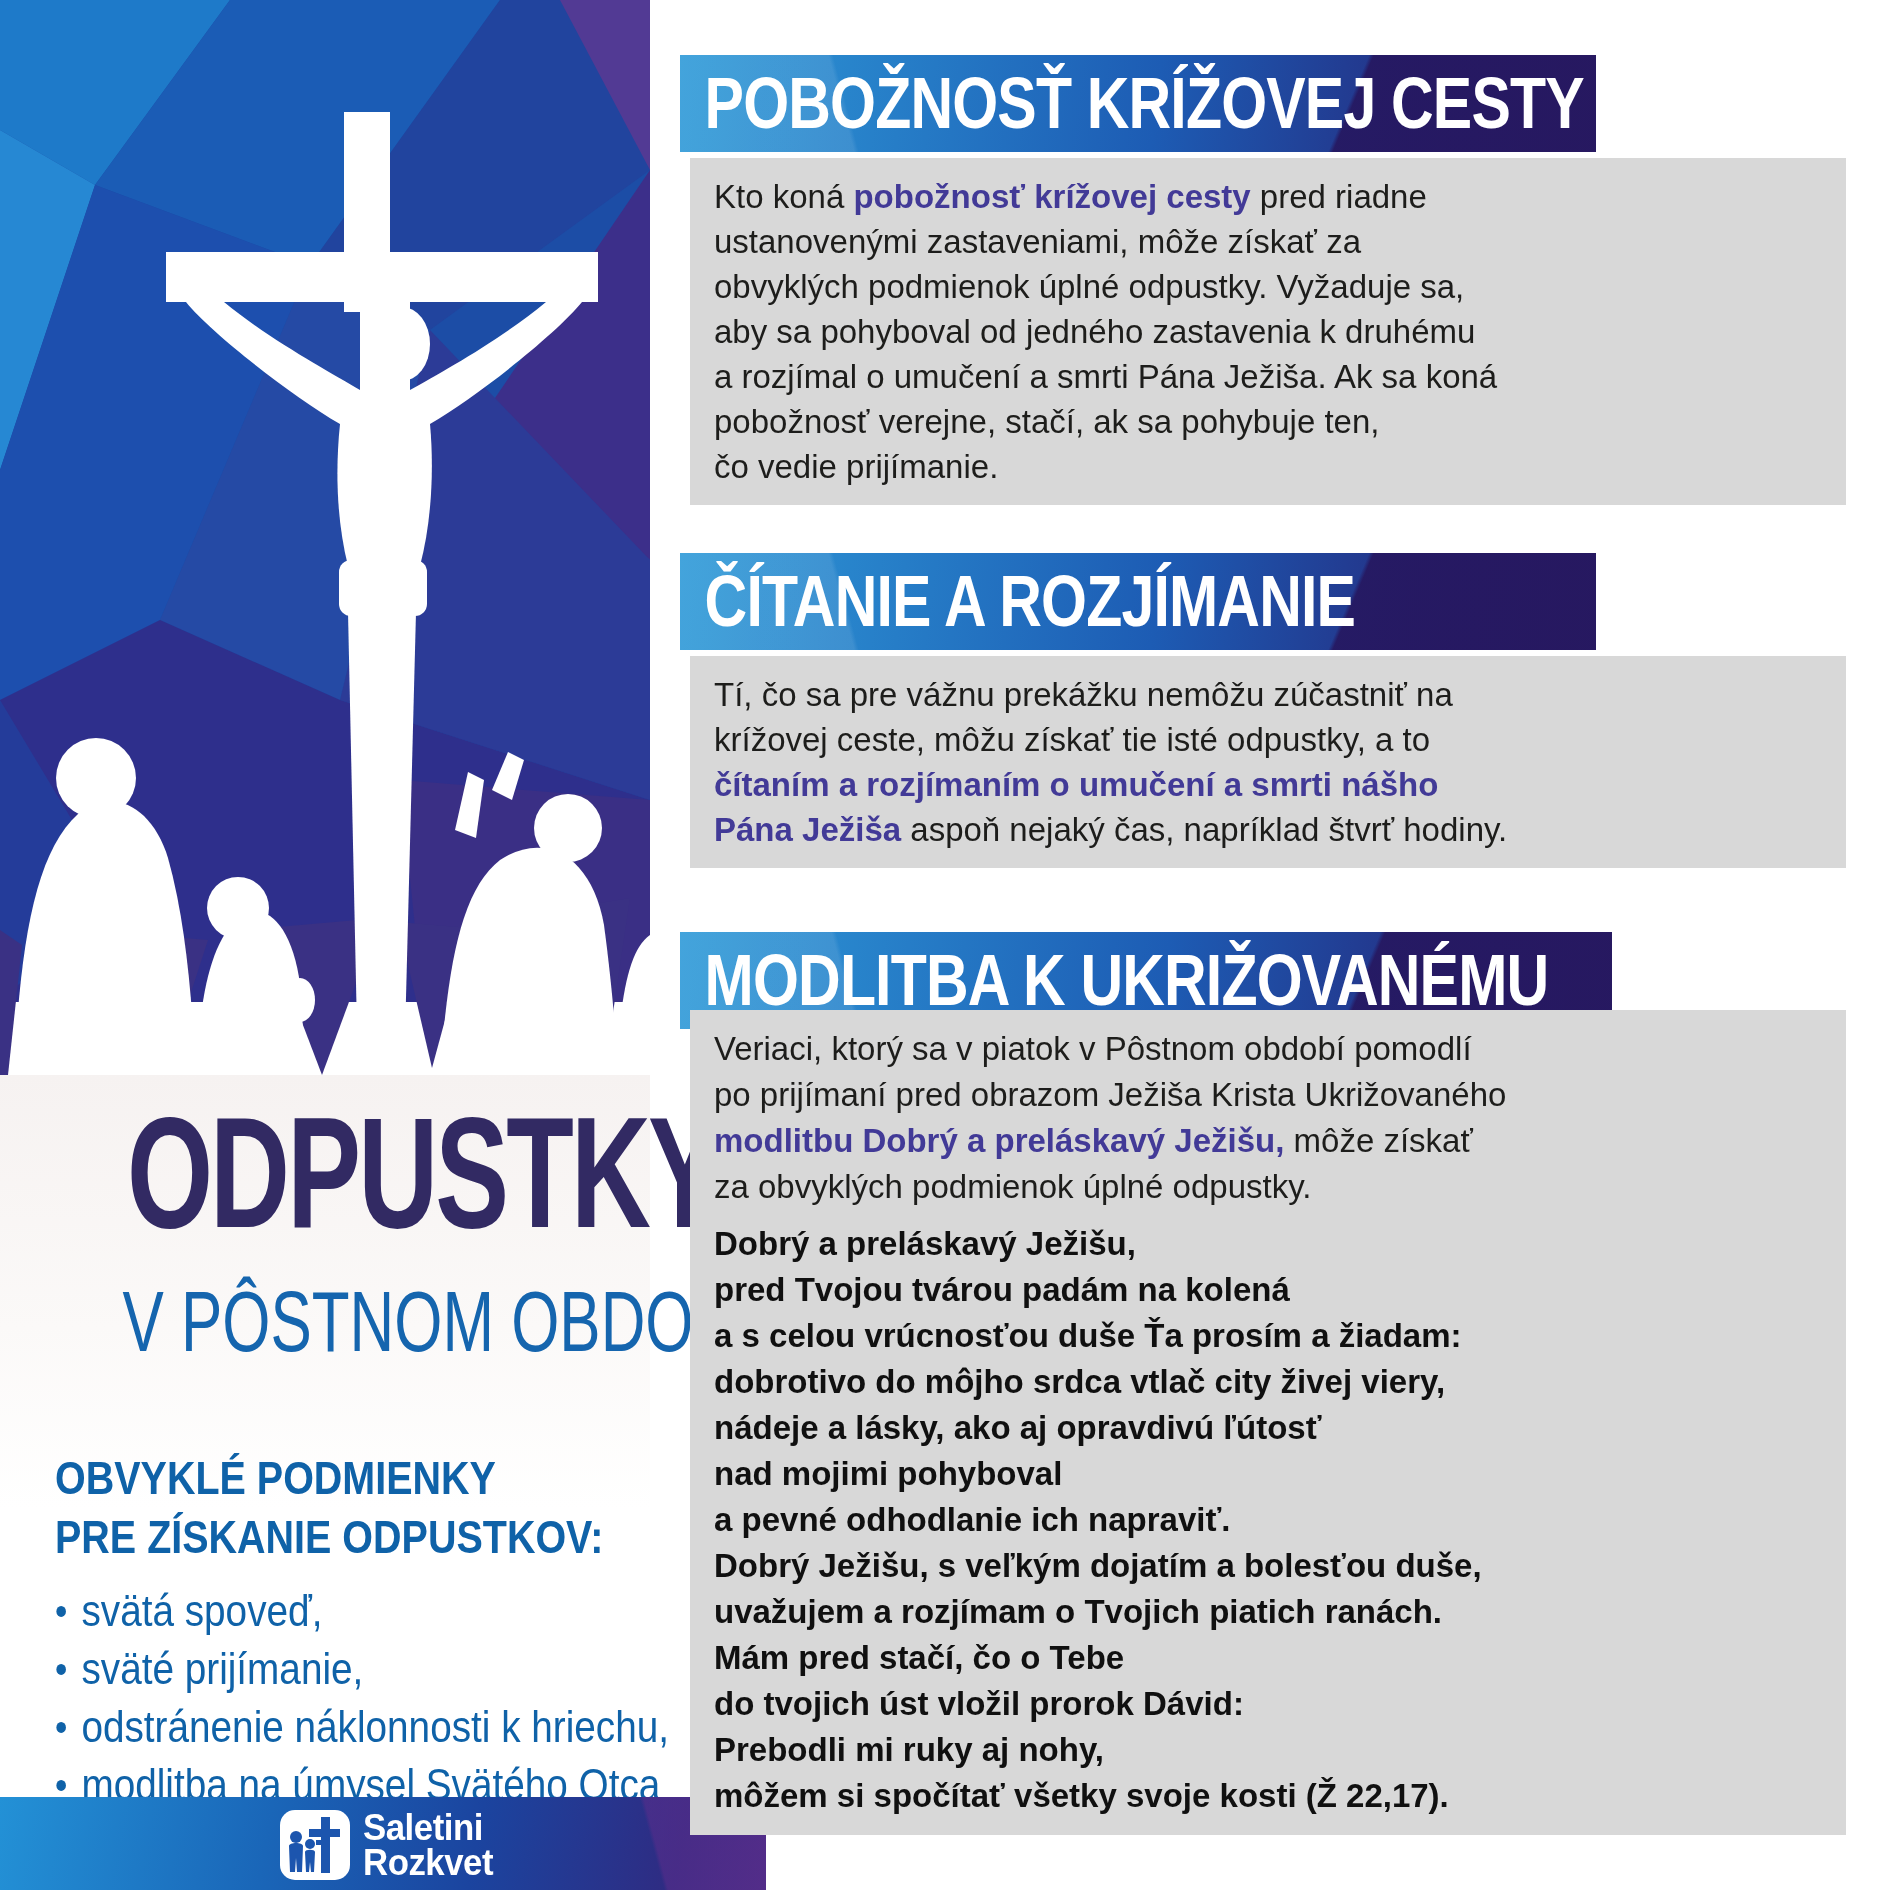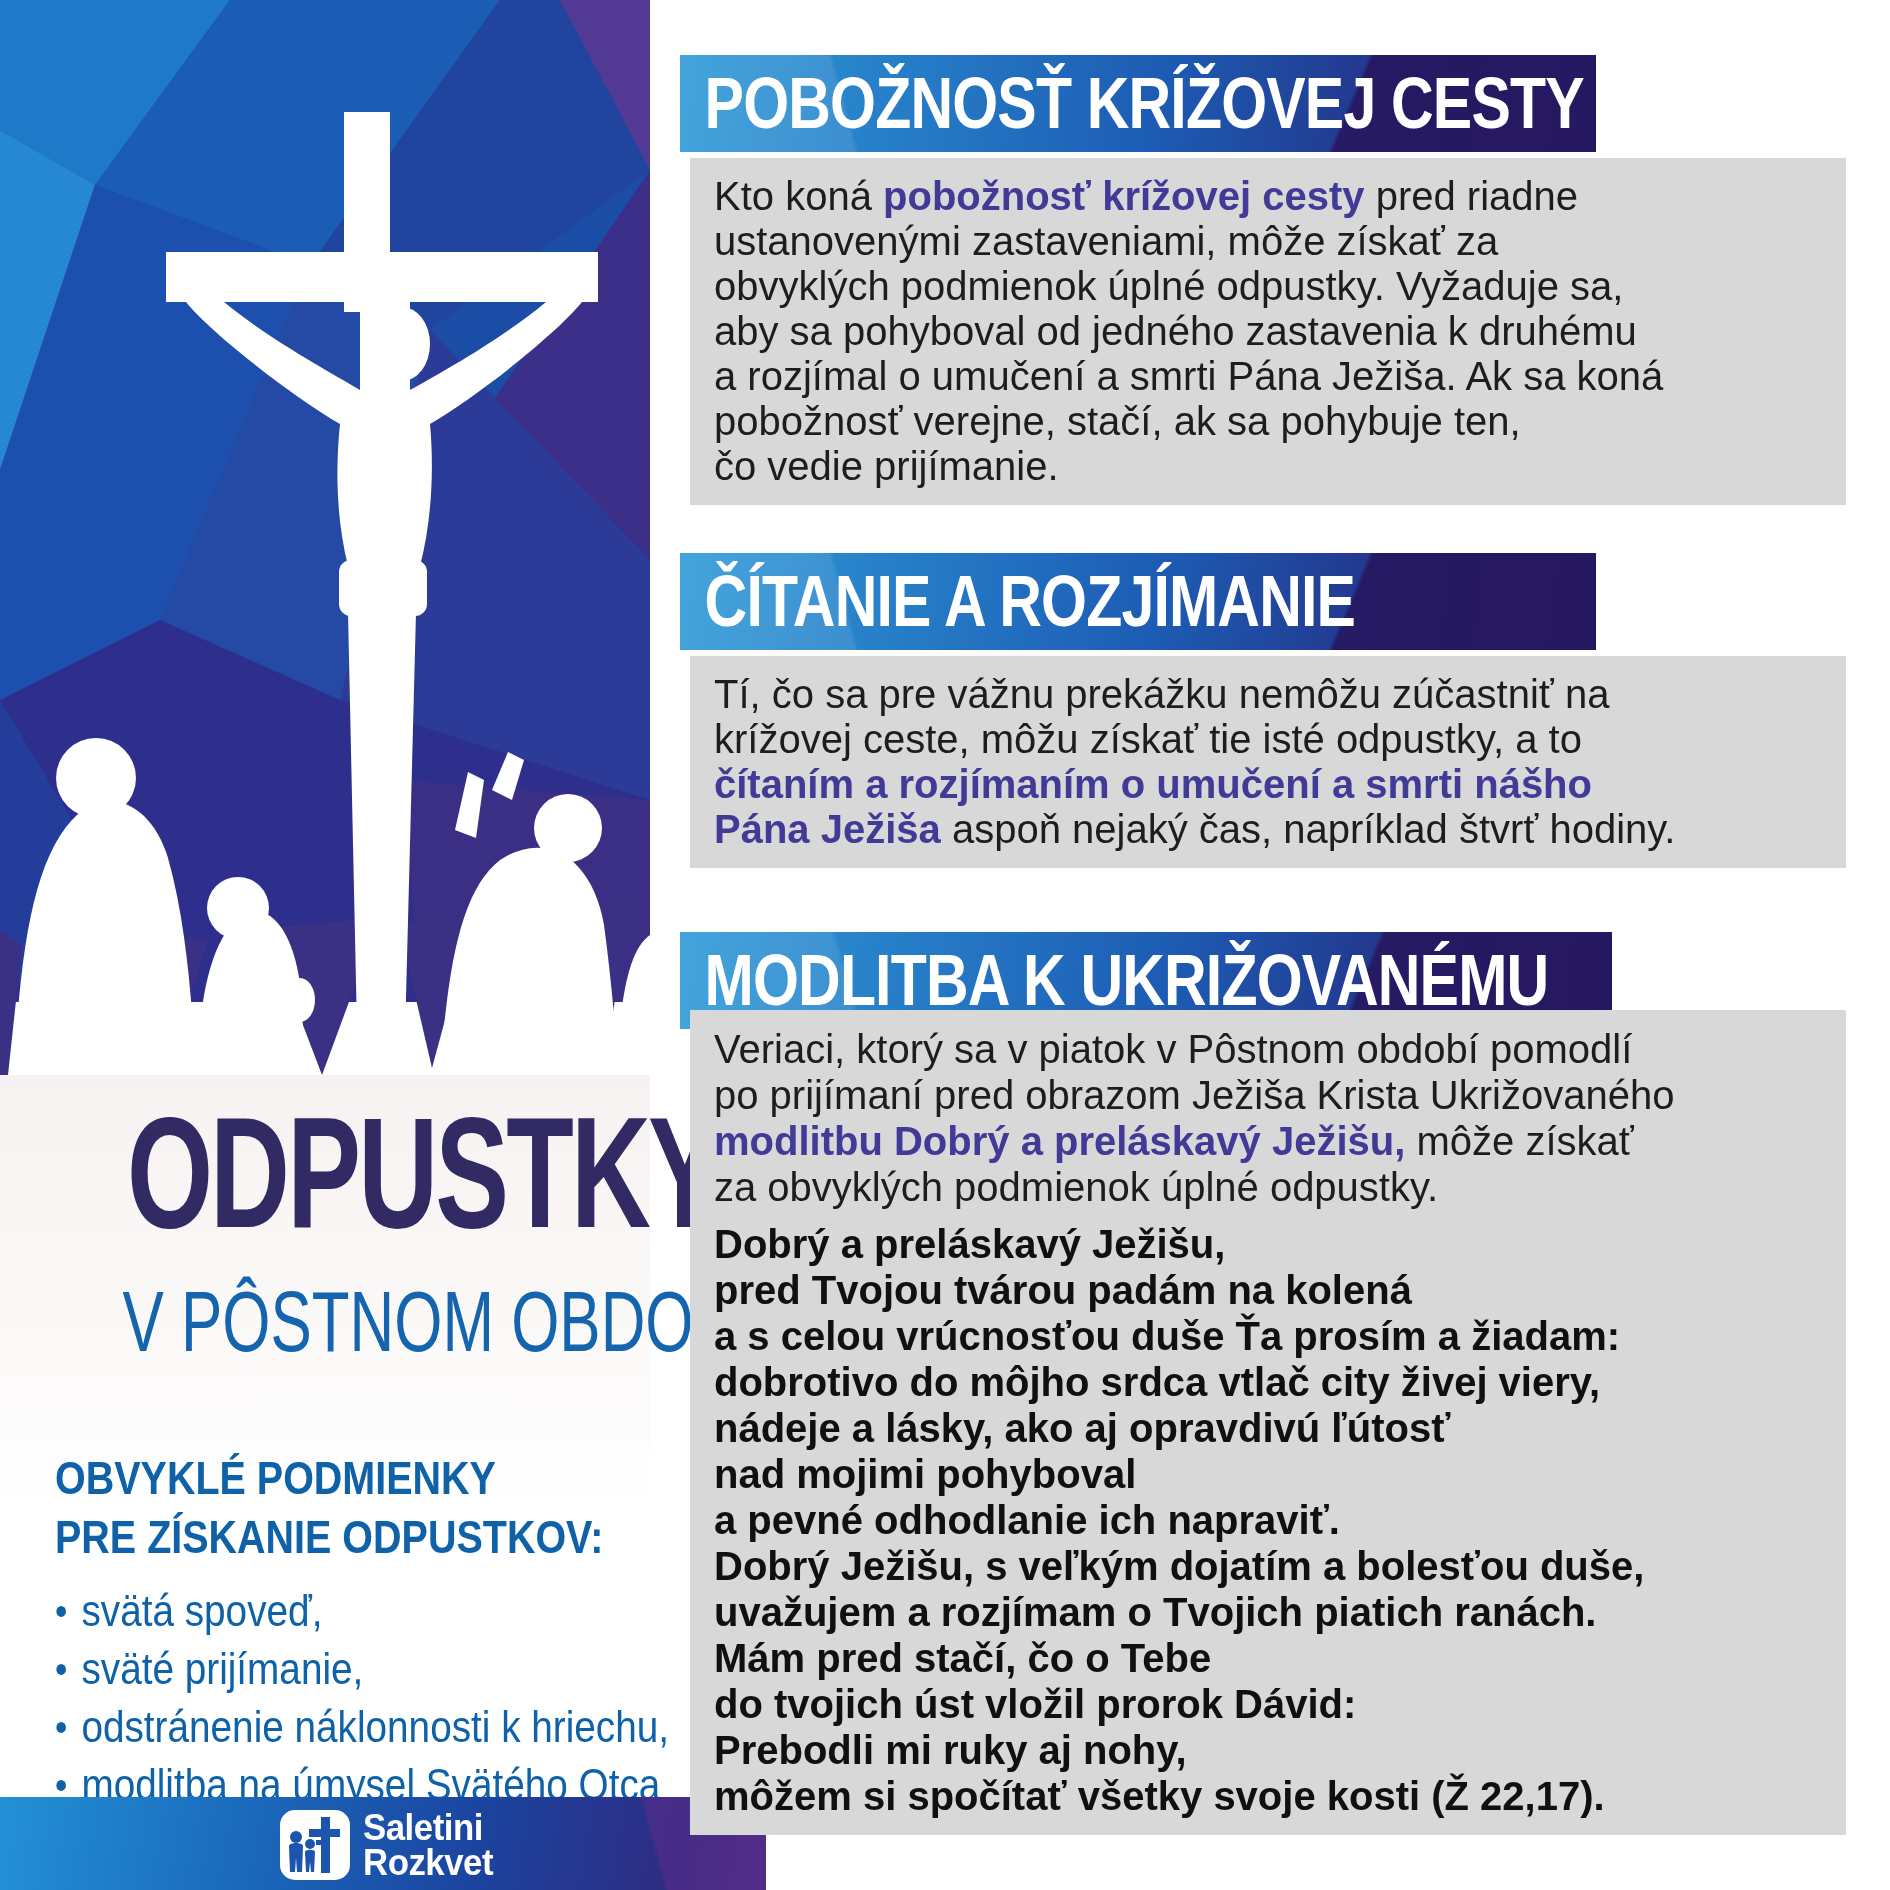--- a/index.html
+++ b/index.html
@@ -45,21 +45,21 @@
       linear-gradient(255deg,transparent 81%,rgba(255,255,255,.10) 81.5%),
       linear-gradient(97deg,#2e9ad8 0%,#1d5cb4 52%,#243085 80%,#2a2a72 100%)}
   .bar>span{display:inline-block;transform:scaleX(.82);transform-origin:left center;
     font-weight:bold;font-size:72px;line-height:97px;padding-left:30px;
     letter-spacing:-1px;white-space:nowrap}
   .box{position:absolute;left:690px;width:1156px;background:var(--gray);
     padding:16px 24px;box-sizing:border-box}
   .s1 .bar{top:55px}   .s1 .box{top:158px}
   .s2 .bar{top:553px}  .s2 .box{top:656px}
   .s3 .bar{top:932px;width:932px}  .s3 .box{top:1010px}
-  .ln{font-size:40px;line-height:45px;color:var(--ink);white-space:nowrap}
+  .ln{font-size:33px;line-height:45px;color:var(--ink);white-space:nowrap}
   .s3 .ln{line-height:46px}
   .ln.gap{margin-top:11px}
   .ln .n{font-weight:normal}
   .ln .a{font-weight:bold;color:var(--accent)}
   .ln .b{font-weight:bold;color:#101010}
 </style>
 </head>
 <body>
 
 <svg class="illu" width="650" height="1075" viewBox="0 0 650 1075" aria-hidden="true">

